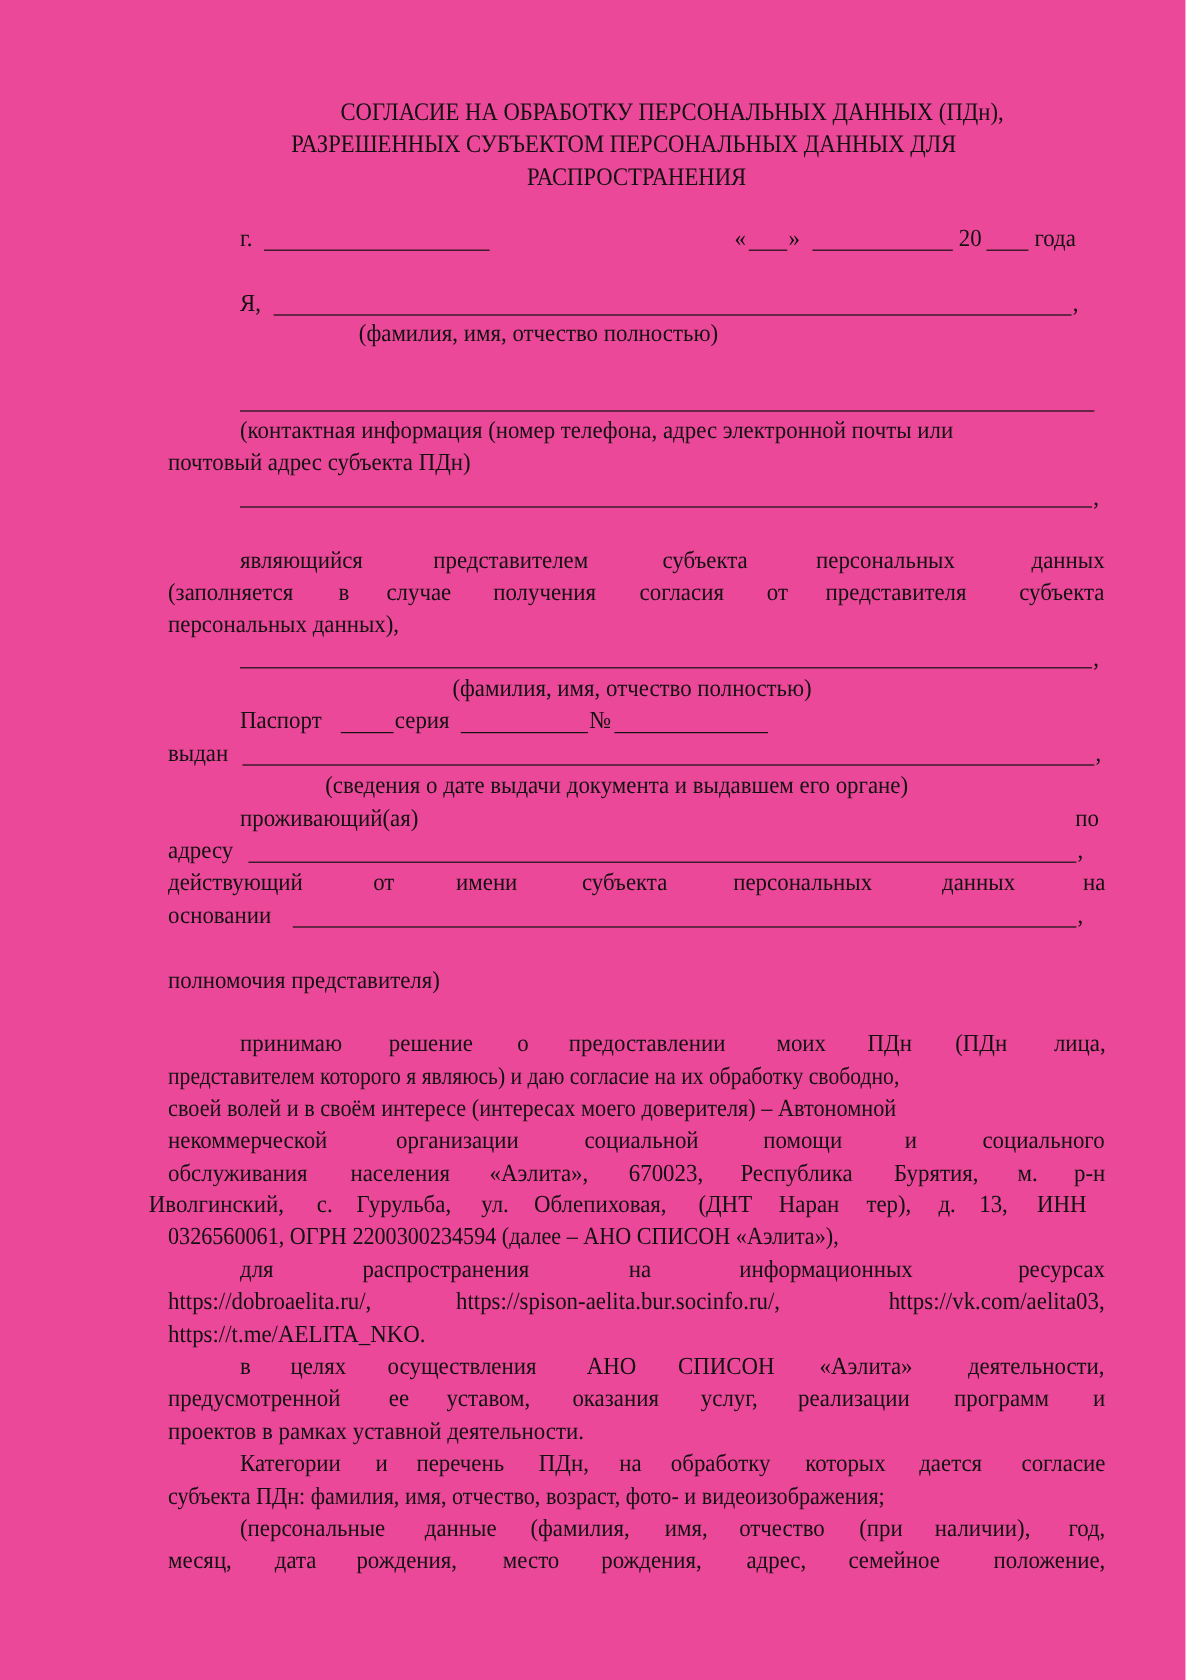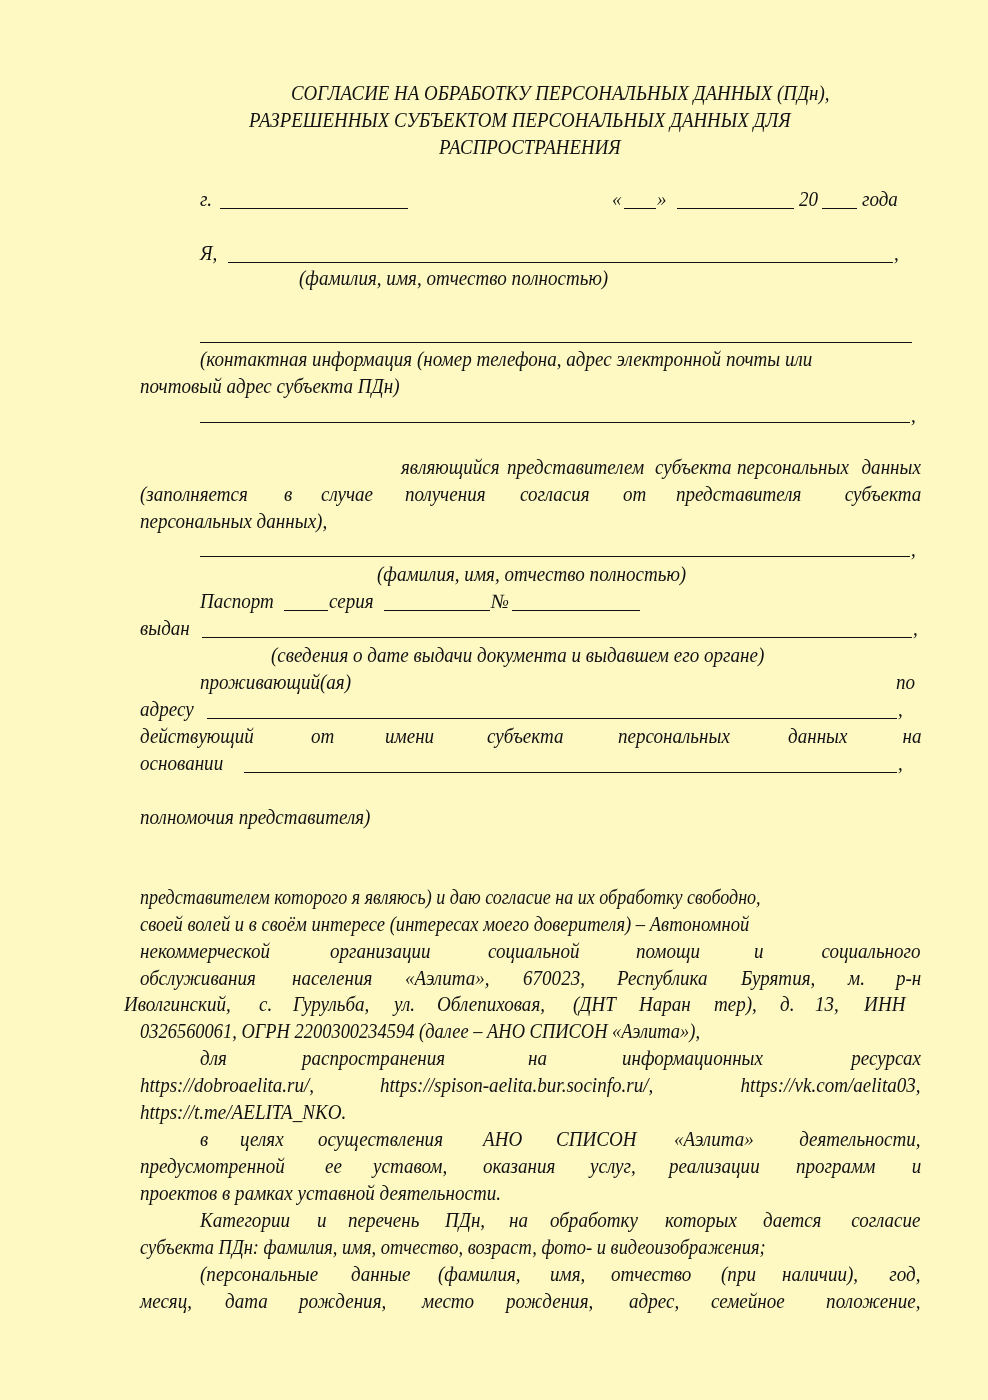--- a/index.html
+++ b/index.html
@@ -1,18 +1,18 @@
 <!DOCTYPE html>
 <html><head>
 <meta charset="utf-8">
 <style>
   html, body { margin: 0; padding: 0; background: #ffffff; }
   body { width: 988px; height: 1400px; position: relative; overflow: hidden;
          font-family: "Liberation Serif", "DejaVu Serif", serif; color: #111; }
-  .page { position: absolute; left: 0; top: 0; width: 988px; height: 1400px; background: #fef9c3; font-style: italic; }
+  .page { position: absolute; left: 0; top: 0; width: 988px; height: 1400px; background: #ec4899; }
   .t { position: absolute; font-size: 20.5px; line-height: 27px; white-space: nowrap;
        transform-origin: left top; }
   .c { transform: scaleX(0.93); }
   .title { position: absolute; left: 140px; width: 840px; font-size: 21px; line-height: 27px;
            text-align: center; white-space: nowrap; }
   .title span { display: inline-block; transform: scaleX(0.9); }
   .line { position: absolute; border-bottom: 1.4px solid #111; height: 0; }
   .row { position: absolute; display: flex; justify-content: space-between; font-size: 20.5px; line-height: 27px; }
   .row span { display: inline-block; }
   .cond { display: inline-block; transform: scaleX(0.93); transform-origin: left top; }
@@ -41,21 +41,21 @@
   <div class="line" style="top:262px; left:228px; width:665px;"></div>
   <div class="t c" style="top:240px; left:894px;">,</div>
   <div class="t c" style="top:265px; left:299px;">(фамилия, имя, отчество полностью)</div>
 
   <div class="line" style="top:342px; left:200px; width:712px;"></div>
   <div class="t c" style="top:346px; left:200px;">(контактная информация (номер телефона, адрес электронной почты или</div>
   <div class="t c" style="top:373px; left:140px;">почтовый адрес субъекта ПДн)</div>
   <div class="line" style="top:422px; left:200px; width:710px;"></div>
   <div class="t c" style="top:402px; left:911px;">,</div>
 
-  <div class="row" style="top:454px; left:200px; width:721px;justify-content:flex-end;">
+  <div class="row" style="top:454px; left:200px; width:721px;">
     <span class="cond">являющийся</span>
     <span class="cond">представителем</span>
     <span class="cond">субъекта</span>
     <span class="cond">персональных</span>
     <span class="cond" style="transform-origin:right top;">данных</span>
   </div>
   <div class="row" style="top:481px; left:140px; width:781px;">
     <span class="cond">(заполняется</span>
     <span class="cond">в</span>
     <span class="cond">случае</span>
@@ -95,20 +95,30 @@
     <span class="cond">субъекта</span>
     <span class="cond">персональных</span>
     <span class="cond">данных</span>
     <span class="cond" style="transform-origin:right top;">на</span>
   </div>
   <div class="t c" style="top:750px; left:140px;">основании</div>
   <div class="line" style="top:772px; left:244px; width:653px;"></div>
   <div class="t c" style="top:750px; left:898px;">,</div>
   <div class="t c" style="top:804px; left:140px;">полномочия представителя)</div>
 
+  <div class="row" style="top:857px; left:200px; width:721px;">
+    <span class="cond">принимаю</span>
+    <span class="cond">решение</span>
+    <span class="cond">о</span>
+    <span class="cond">предоставлении</span>
+    <span class="cond">моих</span>
+    <span class="cond">ПДн</span>
+    <span class="cond">(ПДн</span>
+    <span class="cond" style="transform-origin:right top;">лица,</span>
+  </div>
   <div class="t" style="top:884px; left:140px; transform:scaleX(0.88);">представителем которого я являюсь) и даю согласие на их обработку свободно,</div>
   <div class="t" style="top:911px; left:140px; transform:scaleX(0.905);">своей волей и в своём интересе (интересах моего доверителя) – Автономной</div>
   <div class="row" style="top:938px; left:140px; width:781px;gap:17px;">
     <span class="cond">некоммерческой</span>
     <span class="cond">организации</span>
     <span class="cond">социальной</span>
     <span class="cond">помощи</span>
     <span class="cond">и</span>
     <span class="cond" style="transform-origin:right top;">социального</span>
   </div>

